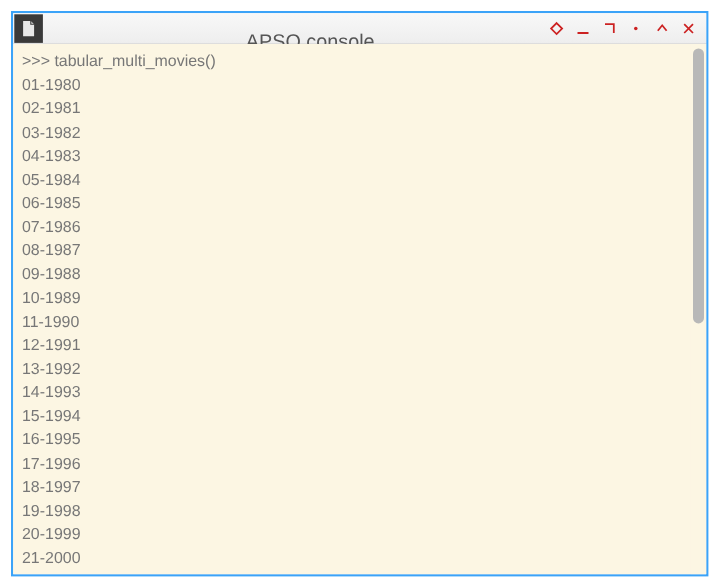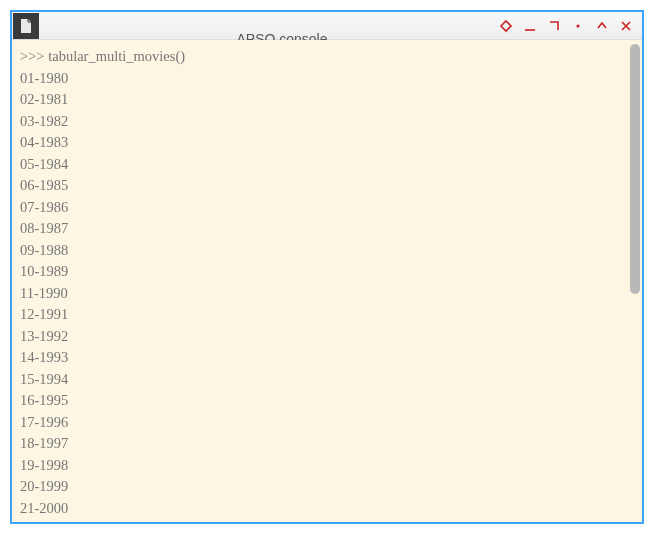--- a/index.html
+++ b/index.html
@@ -29,21 +29,21 @@
       background: #3a3a3a;
       display: flex;
       align-items: center;
       justify-content: center;
       margin: 1px;
     }
     .titlebar-icon-box svg { width: 16px; height: 16px; }
     .title-text {
       flex: 1;
       text-align: center;
-      font-size: 14px;
+      font-size: 18px;
       color: #555;
       padding-left: 26px;
       margin-top: 26px;
     }
     .window-controls {
       display: flex;
       align-items: center;
       gap: 8px;
       padding-right: 8px;
     }
@@ -60,21 +60,21 @@
     .wc-dot { fill: #cc2222; }
     .console-area {
       flex: 1;
       background: #fcf6e3;
       display: flex;
       overflow: hidden;
     }
     .console-text {
       flex: 1;
       padding: 6px 8px;
-      font-family: Liberation Serif, serif;
+      font-family: Liberation Sans, sans-serif;
       font-size: 14.5px;
       line-height: 21.5px;
       color: #777777;
       white-space: pre;
       overflow: hidden;
     }
     .prompt-sym { color: #777777; }
     .scrollbar-track {
       width: 14px;
       background: #fcf6e3;

